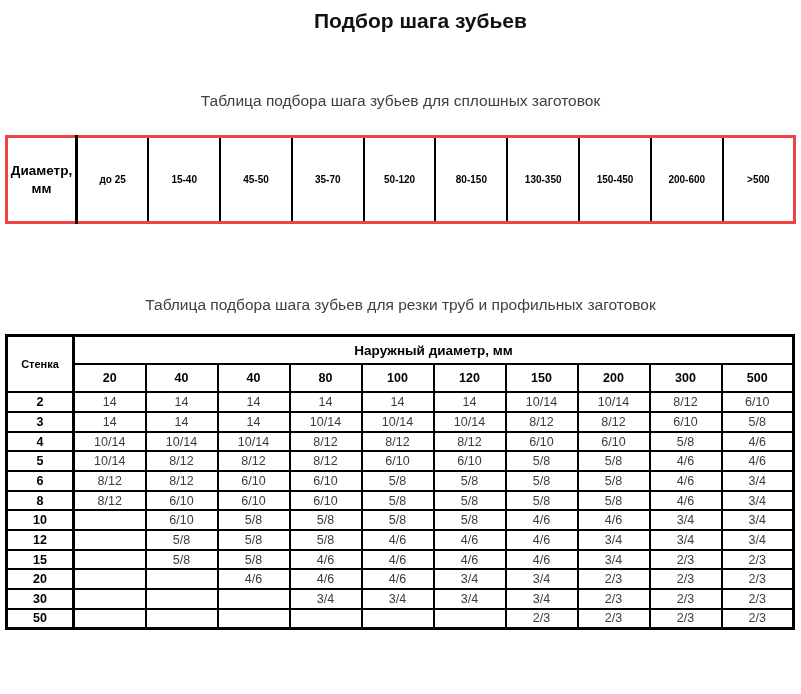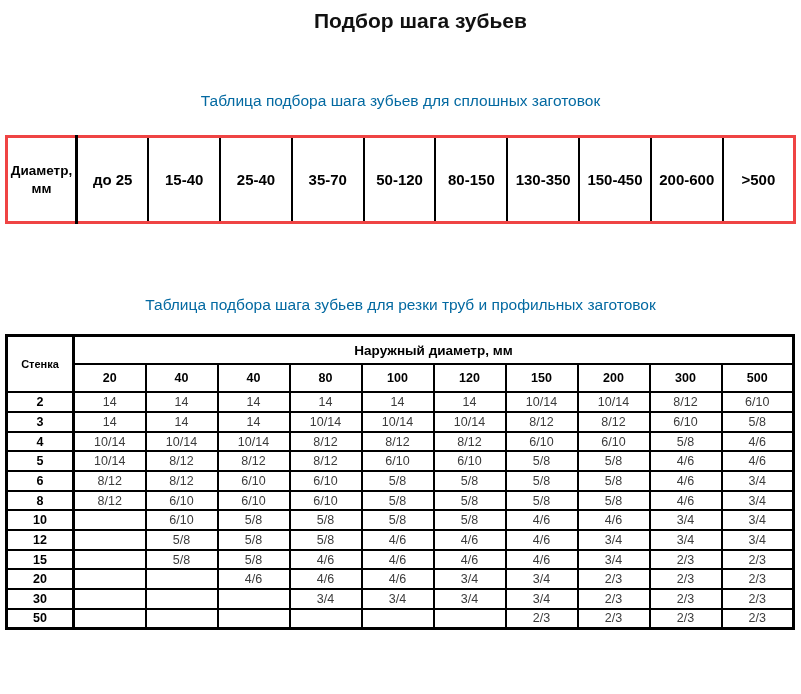--- a/index.html
+++ b/index.html
@@ -10,39 +10,39 @@
     color: #000;
   }
   .page { position: relative; width: 801px; height: 694px; overflow: hidden; background: #fff; }
 
   .title {
     position: absolute; top: 9px; left: 0; width: 100%;
     text-align: center; font-size: 21px; font-weight: 700; color: #111; padding-left: 40px;
   }
   .caption {
     position: absolute; left: 0; width: 100%;
-    text-align: center; font-size: 15.5px; color: #0369a1;
+    text-align: center; font-size: 15.5px; color: #404040;
   }
   .caption-1 { top: 92px; }
   .caption-2 { top: 296px; }
 
   table {
     position: absolute; left: 5px;
     border-collapse: collapse; table-layout: fixed; background: #fff;
   }
   th, td {
     border: 2px solid #000;
     text-align: center; vertical-align: middle;
     overflow: hidden; white-space: nowrap;
   }
 
   
   .solid-table { top: 135px; width: 791px; height: 89px; border: 3px solid #ef4444; }
   .solid-table tr { height: 44px; }
-  .solid-table th { font-size: 15px; font-weight: 700; color: #000; }
+  .solid-table th { font-size: 10px; font-weight: 700; color: #000; }
   .solid-table td { font-size: 14px; font-weight: 400; color: #3b3b3b; }
   .solid-table .rowhead {
     font-size: 13.5px; line-height: 1.3;
     white-space: normal; border-right-width: 3px;
   }
 
   
   .tube-table { top: 334px; width: 790px; height: 296px; border: 3px solid #000; }
   .tube-table th { font-weight: 700; font-size: 12.5px; color: #000; }
   .tube-table td { font-size: 12.5px; font-weight: 400; color: #3b3b3b; }
@@ -73,21 +73,21 @@
   <table class="solid-table">
     <colgroup>
       <col style="width:70px">
       <col span="10">
     </colgroup>
     <tbody>
       <tr>
         <th class="rowhead">Диаметр, мм</th>
       <th>до 25</th>
           <th>15-40</th>
-          <th>25-40</th>
+          <th>45-50</th>
           <th>35-70</th>
           <th>50-120</th>
           <th>80-150</th>
           <th>130-350</th>
           <th>150-450</th>
           <th>200-600</th>
           <th>&gt;500</th>
         </tr>
     </tbody>
   </table>

